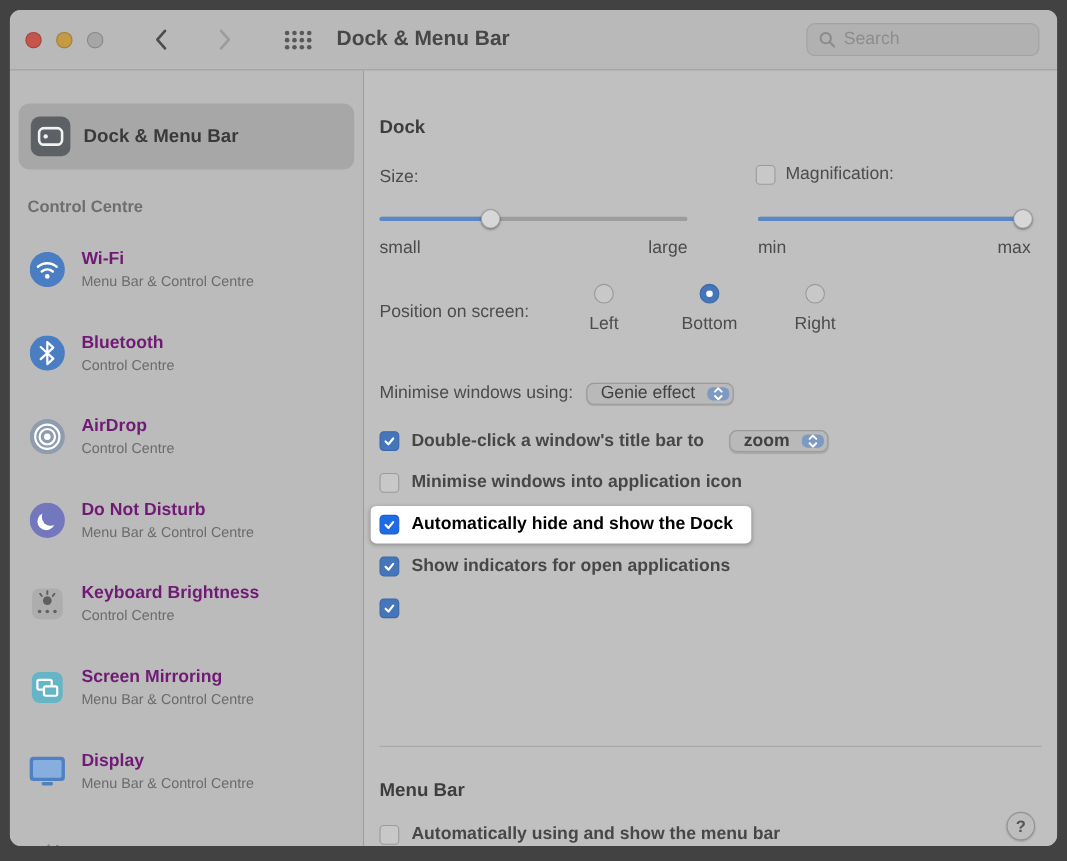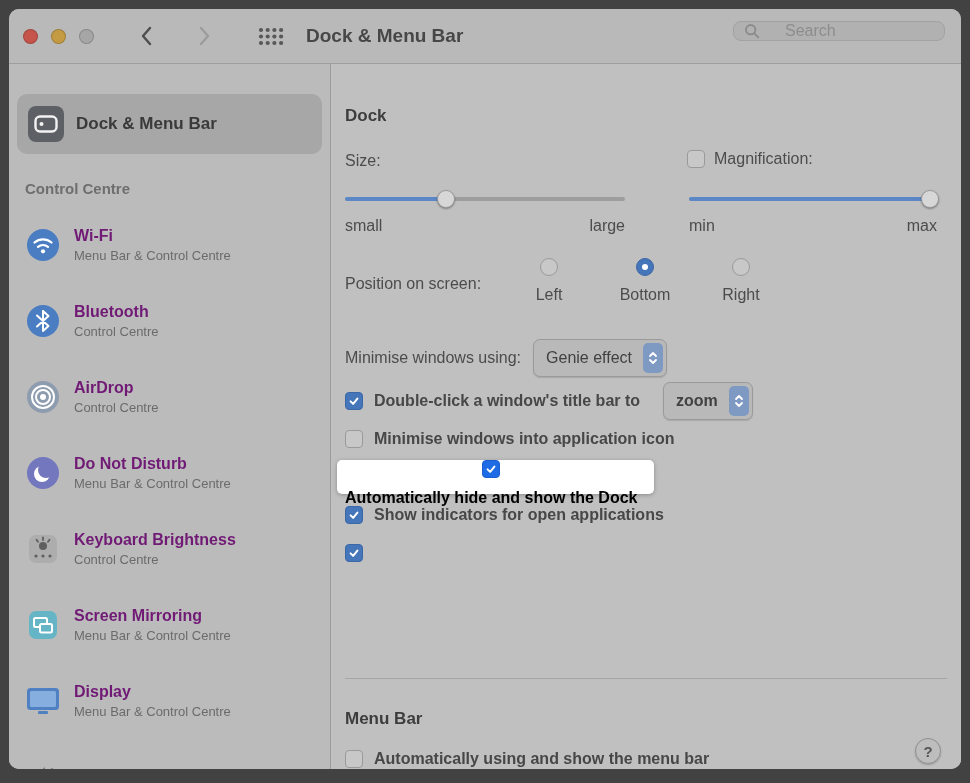--- a/index.html
+++ b/index.html
@@ -14,21 +14,21 @@
   .light{width:15px;height:15px;border-radius:50%;border:1px solid rgba(0,0,0,0.18);}
   .light.red{background:#c5544b;}
   .light.yellow{background:#c49a43;}
   .light.gray{background:#a6a6a6;}
   .navs{display:flex;gap:30px;margin-left:38px;align-items:center;}
   .navbtn{display:inline-flex;align-items:center;justify-content:center;width:28px;height:30px;border-radius:6px;}
   .navbtn.back{color:#4d4d4d;}
   .navbtn.fwd{color:#9c9c9c;}
   .gridicon{margin-left:40px;display:inline-flex;}
   .wtitle{margin-left:22px;font-size:19px;font-weight:700;color:#474747;}
-  .search{position:absolute;right:16px;top:12px;width:212px;height:20px;background:#b1b1b1;border:1px solid #a2a2a2;border-radius:8px;display:flex;align-items:center;gap:25px;padding:0 10px;}
+  .search{position:absolute;right:16px;top:12px;width:212px;height:30px;background:#b1b1b1;border:1px solid #a2a2a2;border-radius:8px;display:flex;align-items:center;gap:7px;padding:0 10px;}
   .search .ph{font-size:16px;color:#8d8d8d;}
 
   
   .wbody{flex:1;display:flex;overflow:hidden;}
   .sidebar{width:322px;flex:0 0 auto;background:#bbbbbb;border-right:1px solid #9c9c9c;overflow:hidden;padding-top:30px;}
   .sel-item{margin:0 8px;height:60px;border-radius:10px;background:#a7a7a7;display:flex;align-items:center;gap:12px;padding:0 11px;}
   .icon-box{width:36px;height:36px;border-radius:8px;display:flex;align-items:center;justify-content:center;flex:0 0 auto;}
   .dockicon{background:#5d6166;}
   .sel-label{font-size:17px;font-weight:600;color:#3a3a3a;}
   .section-h{margin:26px 0 10px 16px;font-size:15px;font-weight:700;color:#6e6e6e;}
@@ -61,32 +61,32 @@
   .mag-mm{left:358px;width:248px;}
 
   .pos-label{position:absolute;left:14px;top:211px;}
   .radio-group{position:absolute;left:170px;top:194px;display:flex;}
   .radio-opt{width:96px;display:flex;flex-direction:column;align-items:center;gap:10px;}
   .radio{width:18px;height:18px;border-radius:50%;background:#c8c8c8;border:1px solid #9a9a9a;position:relative;flex:0 0 auto;}
   .radio.selected{background:#4576ba;border-color:#3a67a6;}
   .radio.selected::after{content:"";position:absolute;left:5px;top:5px;width:6px;height:6px;border-radius:50%;background:#fff;}
 
   .min-row{position:absolute;left:14px;top:280px;display:flex;align-items:center;gap:12px;height:28px;justify-content:center;}
-  .dropdown{height:38px;display:inline-flex;align-items:center;background:#b9b9b9;border:1px solid #9a9a9a;border-radius:7px;padding:0 34px 0 12px;font-size:16px;color:#414141;position:relative;box-shadow:0 1px 1px rgba(0,0,0,0.12);}
+  .dropdown{height:20px;display:inline-flex;align-items:center;background:#b9b9b9;border:1px solid #9a9a9a;border-radius:7px;padding:0 34px 0 12px;font-size:16px;color:#414141;position:relative;box-shadow:0 1px 1px rgba(0,0,0,0.12);}
   .dd-stepper{position:absolute;right:3px;top:3px;bottom:3px;width:20px;border-radius:5px;background:#7e99c2;display:flex;align-items:center;justify-content:center;}
 
   .checkbox{width:18px;height:18px;border-radius:4px;background:#c8c8c8;border:1px solid #9a9a9a;display:inline-flex;align-items:center;justify-content:center;flex:0 0 auto;}
   .checkbox svg{display:none;}
   .checkbox.checked{background:#4576ba;border-color:#3a67a6;}
   .checkbox.checked svg{display:block;}
 
   .rows{position:absolute;left:14px;top:318px;}
   .mb-rows{top:676px;}
   .cb-row{height:38px;display:flex;align-items:center;gap:11px;font-size:16px;color:#474747;font-weight:bold;}
-  .cb-row.highlight{height:34px;margin:2px 0 2px -8px;padding:0 16px 0 8px;background:#ffffff;border-radius:5px;width:fit-content;color:#000;font-weight:600;box-shadow:0 1px 4px rgba(0,0,0,0.28);flex-direction:column;}
+  .cb-row.highlight{height:34px;margin:2px 0 2px -8px;padding:0 16px 0 8px;background:#ffffff;border-radius:5px;width:fit-content;color:#000;font-weight:600;box-shadow:0 1px 4px rgba(0,0,0,0.28);}
   .cb-row.highlight .checkbox.checked{background:#1d6ce6;border-color:#1a5ecf;}
   .cb-row .dropdown{margin-left:12px;}
 
   .divider{position:absolute;left:14px;right:14px;top:614px;height:1px;background:#a6a6a6;}
   .help{position:absolute;right:20px;top:674px;width:26px;height:26px;border-radius:50%;background:#bdbdbd;border:1px solid #929292;color:#555;font-size:15px;font-weight:700;display:flex;align-items:center;justify-content:center;box-shadow:0 1px 2px rgba(0,0,0,0.2);}
 </style>
 </head>
 <body>
 
 <div class="frame">

